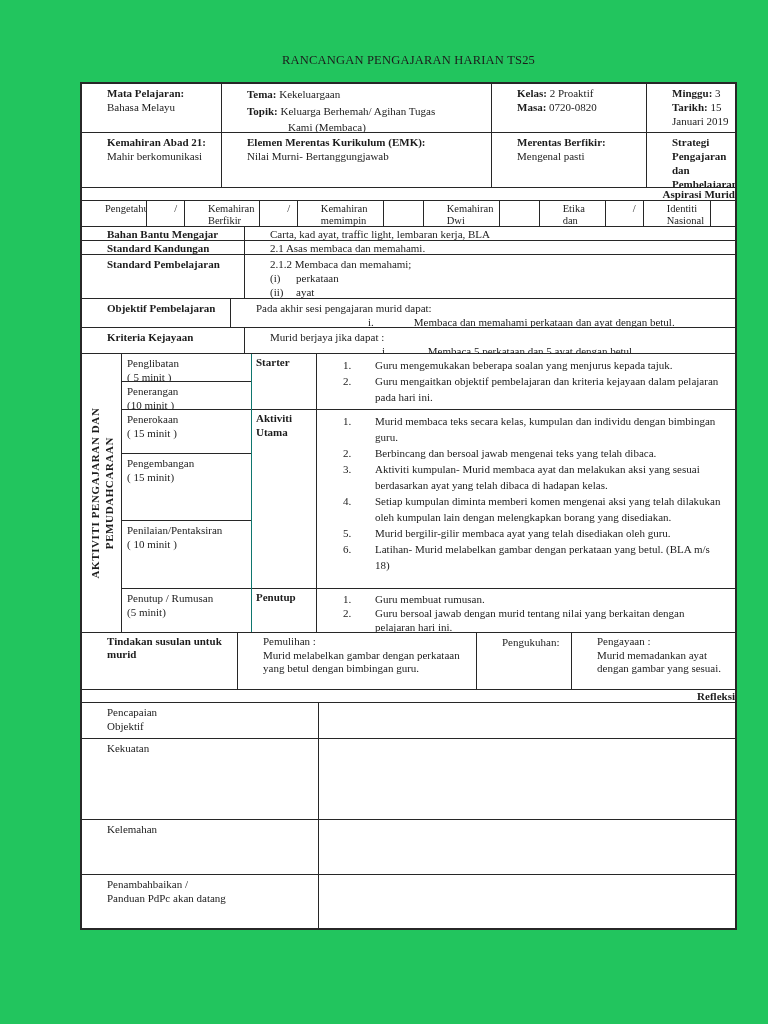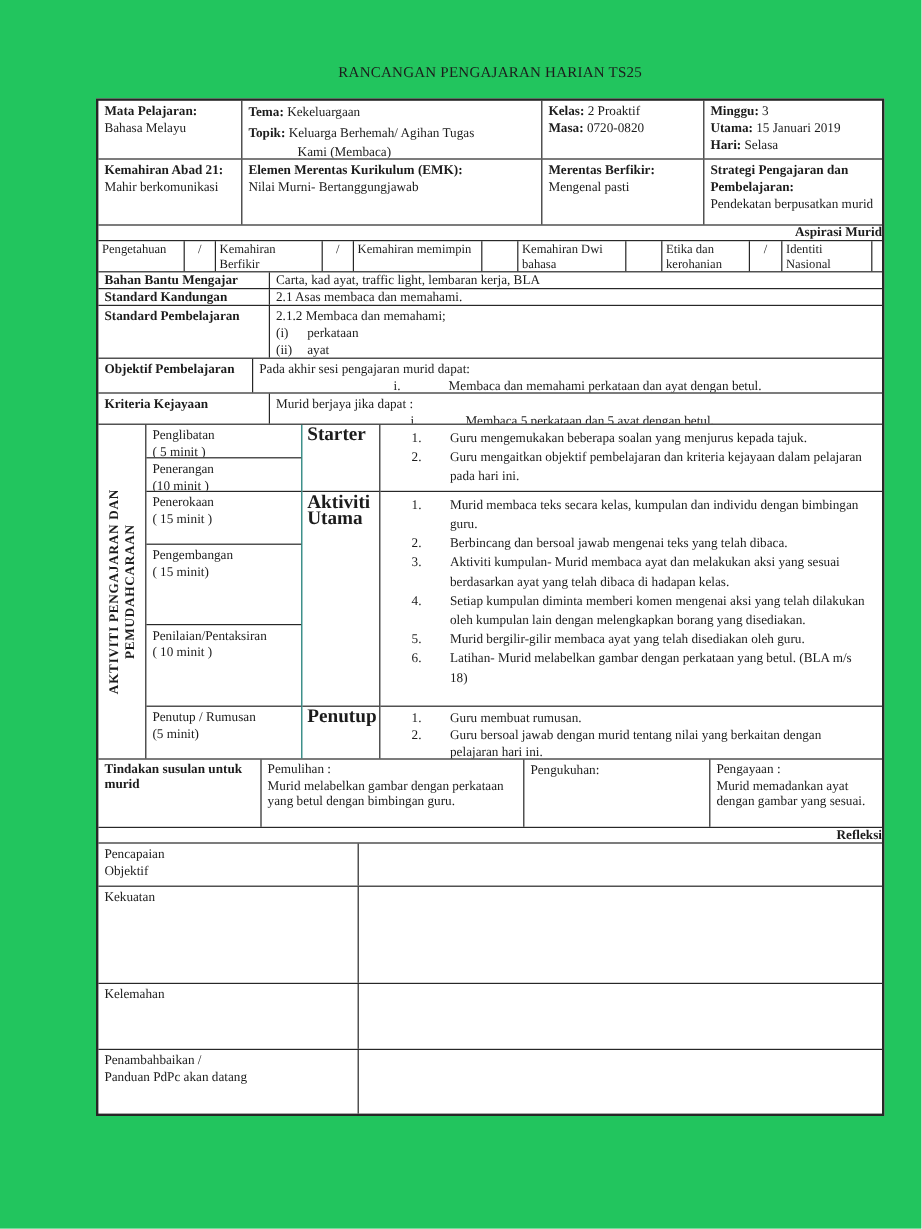--- a/index.html
+++ b/index.html
@@ -2,40 +2,40 @@
 <html><head>
 <meta charset="utf-8">
 <style>
   html,body{margin:0;padding:0;background:#ffffff;}
   body{width:768px;height:1024px;font-family:"Liberation Serif","DejaVu Serif",serif;color:#1c1c1c;}
   .page{position:relative;width:768px;height:1024px;background:#22c55e;overflow:hidden;}
   .title{position:absolute;top:53px;left:80px;width:657px;text-align:center;font-size:12.5px;letter-spacing:.2px;}
   .doc{position:absolute;top:82px;left:80px;width:657px;border:2px solid #272727;box-sizing:border-box;background:#fff;}
   .r{display:flex;border-bottom:1px solid #272727;box-sizing:border-box;align-items:stretch;}
   .r:last-child{border-bottom:none;}
-  .c{border-right:1px solid #272727;box-sizing:border-box;padding:2px 5px;font-size:11px;line-height:14px;overflow:hidden;}
+  .c{border-right:1px solid #272727;box-sizing:border-box;padding:2px 5px;font-size:11px;line-height:14px;overflow:hidden;margin-left:20px;}
   .c:last-child{border-right:none;}
   .b{font-weight:bold;}
   .hdrbar{display:block;text-align:right;font-weight:bold;font-size:11px;line-height:12px;padding:0;}
   .lh16 .ln{line-height:16.5px;}
   .ln{display:block;line-height:14px;}
   .asp{font-size:10.5px;line-height:11.5px;padding:2px 3px;}
   .mark{text-align:center;font-size:10.5px;line-height:11.5px;padding:2px 2px;}
   
   .act{display:flex;height:278px;border-bottom:1px solid #272727;}
   .act-side{width:40px;border-right:1px solid #272727;position:relative;box-sizing:border-box;flex:none;}
   .vert{position:absolute;top:50%;left:50%;width:278px;transform:translate(-50%,-50%) rotate(-90deg);text-align:center;font-weight:bold;font-size:11px;line-height:14px;letter-spacing:.6px;white-space:nowrap;}
   .vert span{display:block;}
   .act-col{display:flex;flex-direction:column;box-sizing:border-box;flex:none;}
   .act-phases{width:130px;border-right:1px solid #0f766e;}
   .act-stage{width:65px;border-right:1px solid #272727;}
   .act-main{flex:1;}
   .pcell{border-bottom:1px solid #272727;box-sizing:border-box;padding:2px 5px;font-size:11px;line-height:13.5px;overflow:hidden;}
   .nob{border-bottom:none !important;}
-  .scell{border-bottom:1px solid #272727;box-sizing:border-box;padding:2px 4px;font-size:16px;line-height:13.5px;font-weight:bold;overflow:hidden;}
+  .scell{border-bottom:1px solid #272727;box-sizing:border-box;padding:2px 4px;font-size:11px;line-height:13.5px;font-weight:bold;overflow:hidden;}
   .ccell{border-bottom:1px solid #272727;box-sizing:border-box;padding:3px 4px;font-size:11px;overflow:hidden;}
   .olist{line-height:16px;}
   .olist.tight{line-height:14px;}
   .li{display:flex;}
   .li .n{flex:none;margin-left:22px;width:16px;}
   .li .t{flex:1;margin-left:16px;padding-right:6px;}
   .sub{display:flex;}
   .sub .n2{flex:none;margin-left:112px;}
   .sub .t2{flex:1;margin-left:40px;}
   .kv .n3{flex:none;width:26px;}
@@ -58,21 +58,21 @@
         <span class="ln"><span class="b">Tema:</span> <span>Kekeluargaan</span></span>
         <span class="ln"><span class="b">Topik:</span> <span>Keluarga Berhemah/ Agihan Tugas</span></span>
         <span class="ln" style="padding-left:41px">Kami (Membaca)</span>
       </div>
       <div class="c" style="width:135px">
         <span class="ln"><span class="b">Kelas:</span> <span>2 Proaktif</span></span>
         <span class="ln"><span class="b">Masa:</span> <span>0720-0820</span></span>
       </div>
       <div class="c" style="flex:1">
         <span class="ln"><span class="b">Minggu:</span> <span>3</span></span>
-        <span class="ln"><span class="b">Utama:</span> <span>15 Januari 2019</span></span>
+        <span class="ln"><span class="b">Tarikh:</span> <span>15 Januari 2019</span></span>
         <span class="ln"><span class="b">Hari:</span> <span>Selasa</span></span>
       </div>
     </div>
 
     <div class="r" style="height:55px">
       <div class="c" style="width:120px">
         <span class="ln b">Kemahiran Abad 21:</span>
         <span class="ln">Mahir berkomunikasi</span>
       </div>
       <div class="c" style="width:250px">

